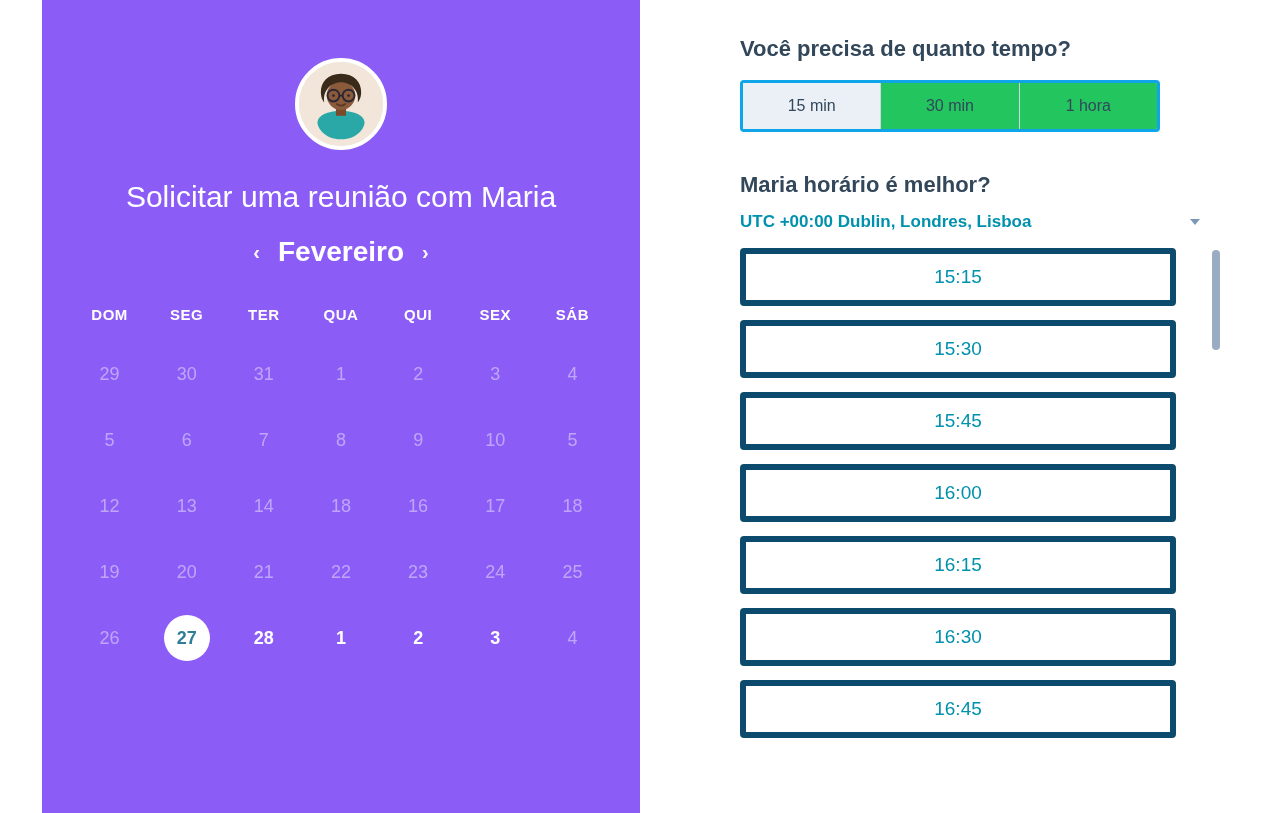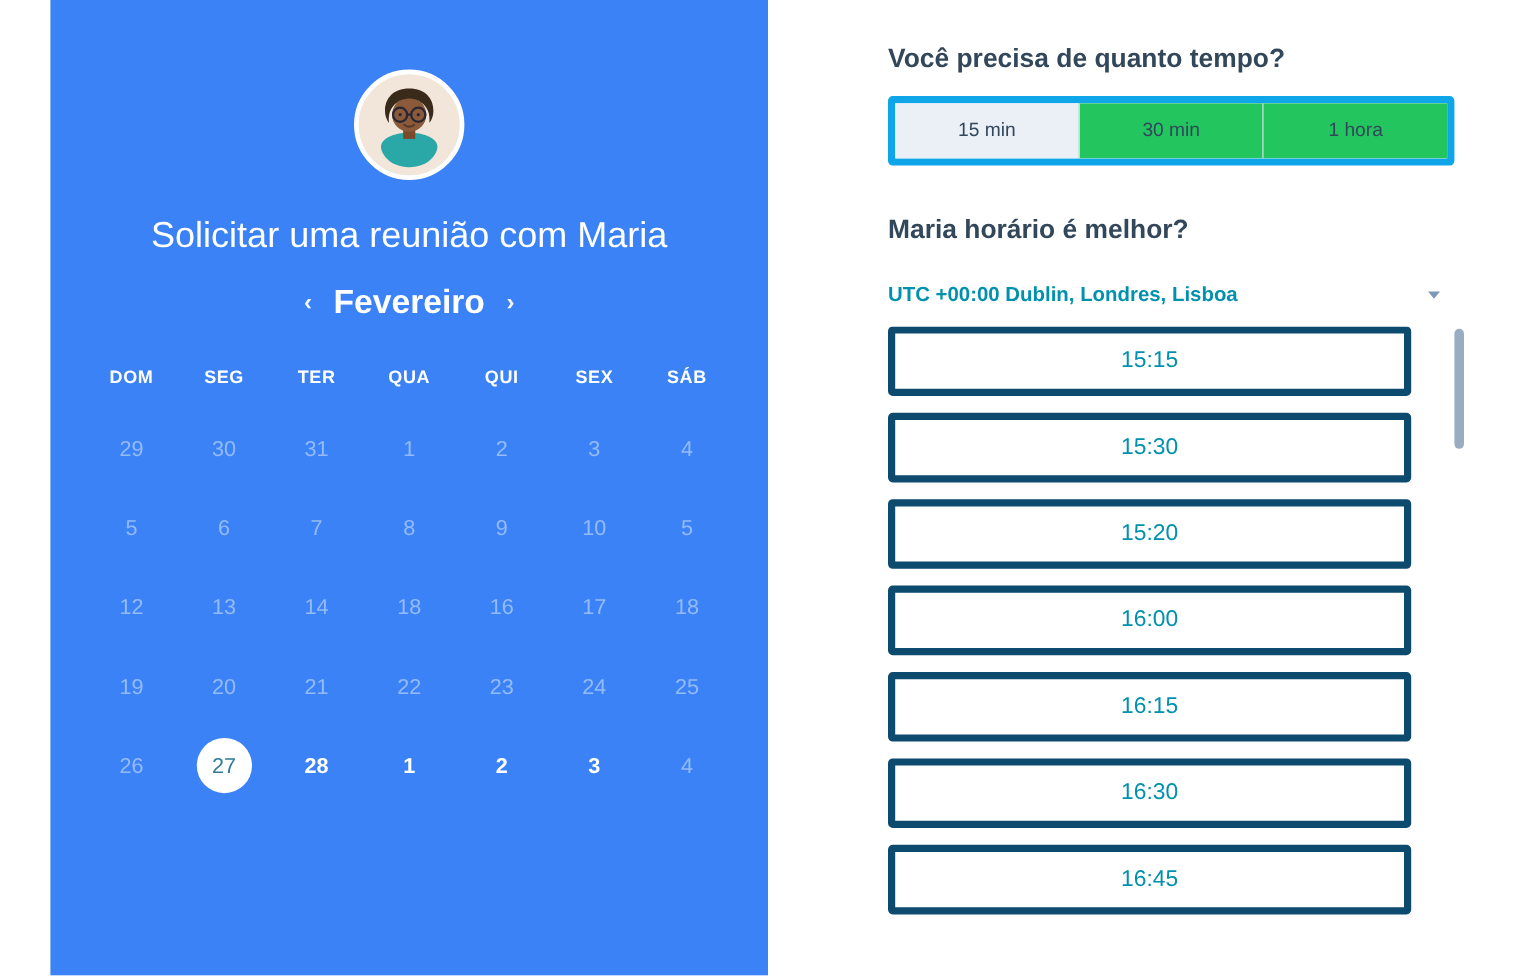--- a/index.html
+++ b/index.html
@@ -2,21 +2,21 @@
 <html><head>
 <meta charset="utf-8">
 <style>
   * { margin: 0; padding: 0; box-sizing: border-box; }
   html, body { width: 1280px; height: 813px; font-family: -apple-system, BlinkMacSystemFont, "Segoe UI", Helvetica, Arial, sans-serif; overflow: hidden; background: #fff; }
   .app { display: flex; width: 1280px; height: 813px; }
 
   
   .left {
     width: 640px; height: 813px;
-    background: #3b82f6;
+    background: #8b5cf6;
     color: #ffffff;
     display: flex; flex-direction: column; align-items: center;
     padding-top: 58px;
     margin-left: 42px;
   }
   .avatar-wrap {
     width: 92px; height: 92px;
     border-radius: 50%;
     border: 4px solid #ffffff;
     display: flex; align-items: center; justify-content: center;
@@ -56,56 +56,56 @@
     color: #ffffff;
     display:flex; align-items:center; justify-content:center;
     height: 46px;
   }
   .day.dim { color: rgba(255,255,255,.45); }
   .day.bold { font-weight: 700; color: #ffffff; }
   .day.sel .bubble {
     width: 46px; height: 46px; border-radius: 50%;
     background: #ffffff; color: #2f7e95;
     display:flex; align-items:center; justify-content:center;
-    font-weight: 400;
+    font-weight: 700;
   }
 
   
   .right {
     width: 640px; height: 813px;
     background: #ffffff;
     padding: 36px 64px 0 100px;
     display: flex; flex-direction: column;
   }
   .q1, .q2 {
     font-size: 22px; font-weight: 700; color: #33475b;
   }
   .duration-group {
     margin-top: 18px;
     display: flex;
-    border: 6px solid #0ea5e9;
+    border: 3px solid #0ea5e9;
     border-radius: 4px;
     overflow: hidden;
-    width: 472px;
+    width: 420px;
   }
   .dur-btn {
     flex: 1 1 0;
     height: 46px;
     display:flex; align-items:center; justify-content:center;
     font-size: 16px; color: #33475b;
     background: #22c55e;
     border-left: 1px solid #cbd6e2;
     cursor: pointer;
   }
   .dur-btn:first-child { border-left: none; }
   .dur-btn.active { background: #eaf0f6; }
 
   .q2 { margin-top: 40px; }
   .tz-row {
-    margin-top: 32px;
+    margin-top: 14px;
     display: flex; align-items: center; justify-content: space-between;
     width: 460px;
     cursor: pointer;
   }
   .tz-label { color: #0091ae; font-size: 17px; font-weight: 600; }
   .tz-caret {
     width: 0; height: 0;
     border-left: 5px solid transparent;
     border-right: 5px solid transparent;
     border-top: 6px solid #7c98b6;
@@ -241,21 +241,21 @@
     <div class="q2">Maria horário é melhor?</div>
     <div class="tz-row">
       <span class="tz-label">UTC +00:00 Dublin, Londres, Lisboa</span>
       <span class="tz-caret"></span>
     </div>
 
     <div class="slots-wrap">
       <div class="slots" id="slots">
           <div class="slot">15:15</div>
           <div class="slot">15:30</div>
-          <div class="slot">15:20</div>
+          <div class="slot">15:45</div>
           <div class="slot">16:00</div>
           <div class="slot">16:15</div>
           <div class="slot">16:30</div>
           <div class="slot">16:45</div>
         </div>
       <div class="fake-scrollbar"></div>
     </div>
   </div>
 </div>
 

